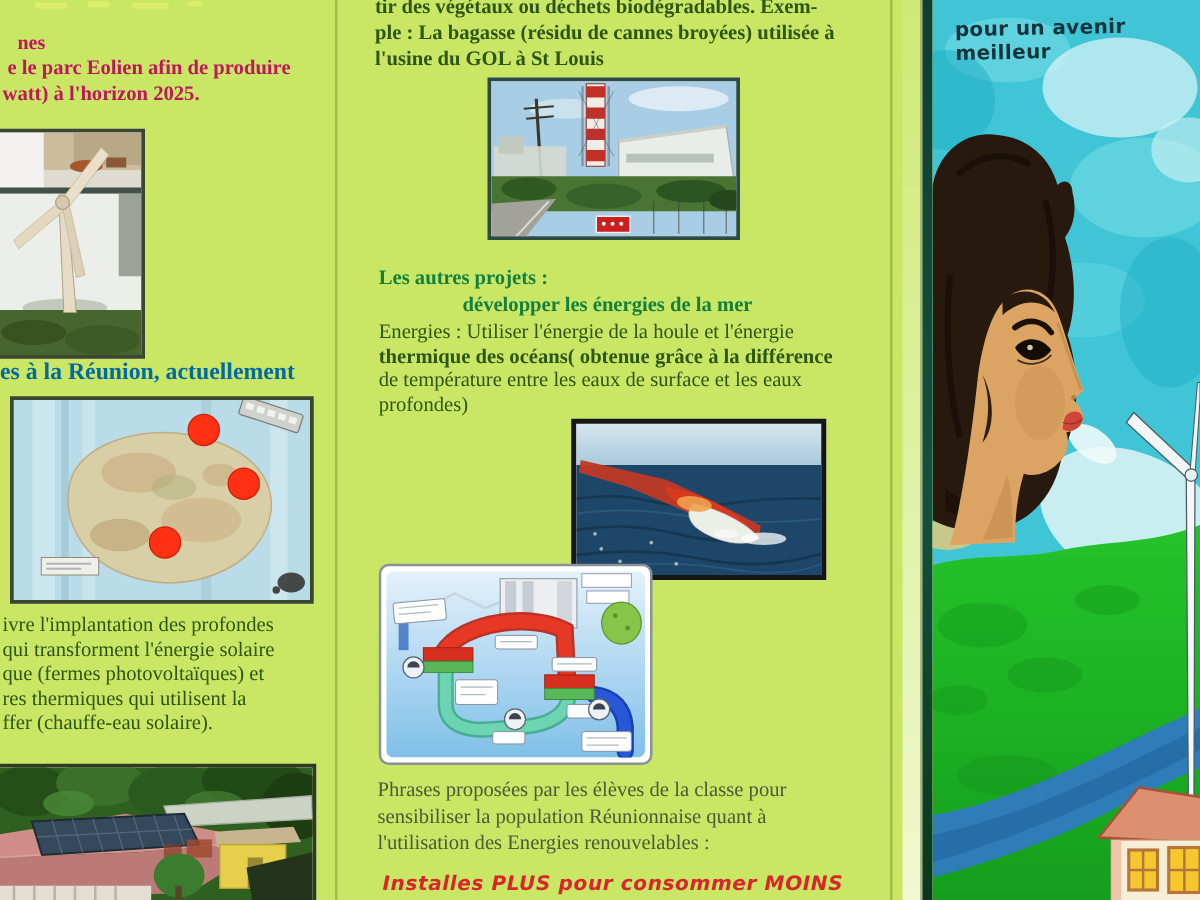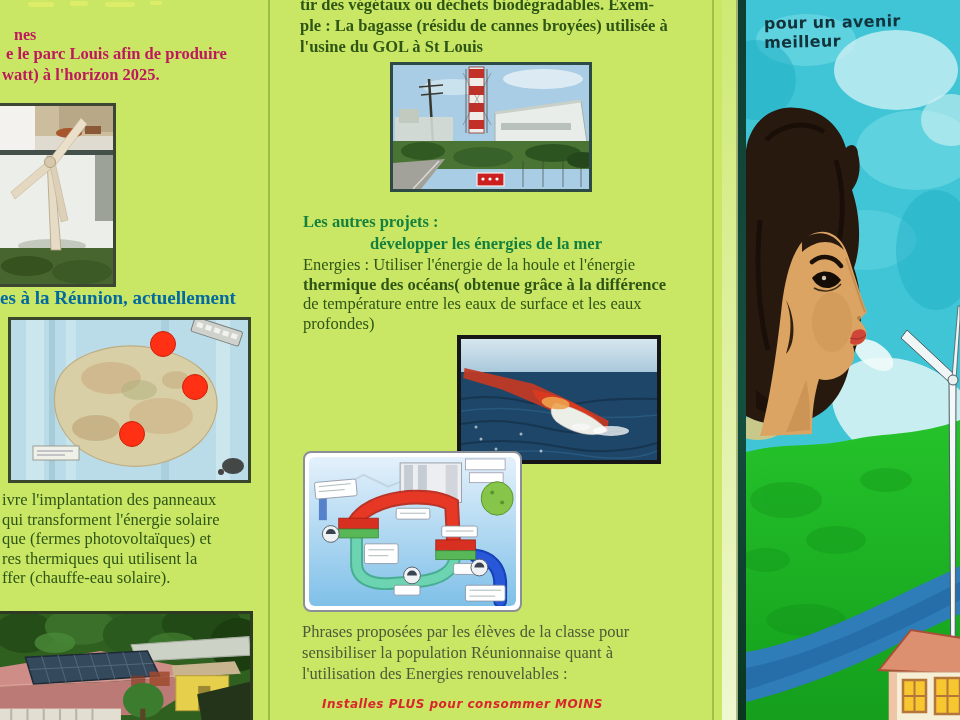--- a/index.html
+++ b/index.html
@@ -19,36 +19,36 @@
      background:linear-gradient(to bottom,rgba(255,255,255,.10),rgba(250,252,238,.78));}
   .edge-line{position:absolute;left:736px;top:0;width:2px;height:720px;background:rgba(130,142,118,.6);}
   .dark-edge{position:absolute;left:738px;top:0;width:8px;height:720px;
      background:linear-gradient(#0f3e33,#145040 55%,#0a3620);}
   .panel-right{position:absolute;left:746px;top:0;width:214px;height:720px;}
   .panel-right svg{display:block;width:214px;height:720px;}
   .gerri{position:absolute;font-family:"DejaVu Sans",sans-serif;font-weight:700;
          color:#13333c;}
   .mark{position:absolute;background:#e3ef6a;border-radius:2px;opacity:.8;}
   .slogan{position:absolute;left:306px;top:697px;font-family:"DejaVu Sans",sans-serif;
-          font-style:italic;font-weight:700;font-size:12px;letter-spacing:.5px;color:#d8262c;margin-left:16px;}
+          font-style:italic;font-weight:700;font-size:16px;letter-spacing:.5px;color:#d8262c;}
   .phr{color:#4e5a38;font-size:16.5px;font-weight:500;}
 </style>
 </head>
 <body>
 
 <div class="stage">
 
   <div>
     <div class="mark" style="left:28px;top:2px;width:26px;height:5px"></div>
     <div class="mark" style="left:70px;top:1px;width:18px;height:5px"></div>
     <div class="mark" style="left:105px;top:2px;width:30px;height:5px"></div>
     <div class="mark" style="left:150px;top:1px;width:12px;height:4px"></div>
 
     <div class="t green-bright" style="left:14px;top:26px;font-size:16px;font-weight:700">nes</div>
-    <div class="t green-bright" style="left:6px;top:44px;font-size:16.5px;font-weight:700">e le parc Louis afin de produire</div>
+    <div class="t green-bright" style="left:6px;top:44px;font-size:16.5px;font-weight:700">e le parc Eolien afin de produire</div>
     <div class="t green-bright" style="left:2px;top:65px;font-size:16.5px;font-weight:700">watt) à l'horizon 2025.</div>
 
     <div class="photo" style="left:-6px;top:103px;width:122px;height:184px;border:3px solid #3c4632">
       <svg viewBox="0 0 116 178" preserveAspectRatio="none">
         <rect width="116" height="178" fill="#dfdbd0"></rect>
         <rect x="0" y="0" width="116" height="30" fill="#cbbd9e"></rect>
         <rect x="0" y="0" width="38" height="46" fill="#f4f2ee"></rect>
         <rect x="62" y="0" width="54" height="26" fill="#b8a888"></rect>
         <ellipse cx="72" cy="27" rx="13" ry="5" fill="#a8562c"></ellipse>
         <rect x="88" y="20" width="16" height="8" fill="#8a5a38"></rect>
@@ -95,21 +95,21 @@
           <rect x="220" y="8" width="6" height="5" fill="#f2f2ee"></rect>
         </g>
         <rect x="22" y="126" width="46" height="14" fill="#eff0e8" stroke="#8a8a80" stroke-width=".8"></rect>
         <line x1="26" y1="131" x2="62" y2="131" stroke="#99a" stroke-width="1.5" opacity=".7"></line>
         <line x1="26" y1="135" x2="54" y2="135" stroke="#99a" stroke-width="1.5" opacity=".7"></line>
         <ellipse cx="222" cy="146" rx="11" ry="8" fill="#2e2e2a" opacity=".85"></ellipse>
         <circle cx="210" cy="152" r="3" fill="#444"></circle>
       </svg>
     </div>
 
-    <div class="t ink" style="left:2px;top:490px;font-size:16.5px;font-weight:500">ivre l'implantation des panneaux</div>
+    <div class="t ink" style="left:2px;top:490px;font-size:16.5px;font-weight:500">ivre l'implantation des profondes</div>
     <div class="t ink" style="left:2px;top:510px;font-size:16.5px;font-weight:500">qui transforment l'énergie solaire</div>
     <div class="t ink" style="left:2px;top:529px;font-size:16.5px;font-weight:500">que (fermes photovoltaïques)  et</div>
     <div class="t ink" style="left:2px;top:549px;font-size:16.5px;font-weight:500">res thermiques qui utilisent la</div>
     <div class="t ink" style="left:2px;top:568px;font-size:16.5px;font-weight:500">ffer (chauffe-eau solaire).</div>
 
     <div class="photo" style="left:-4px;top:611px;width:257px;height:115px;border:3px solid #2f3a22">
       <svg viewBox="0 0 247 106" preserveAspectRatio="none">
         <rect width="247" height="106" fill="#30601f"></rect>
         <ellipse cx="25" cy="18" rx="30" ry="20" fill="#254d18"></ellipse>
         <ellipse cx="80" cy="12" rx="35" ry="18" fill="#3a7029"></ellipse>

